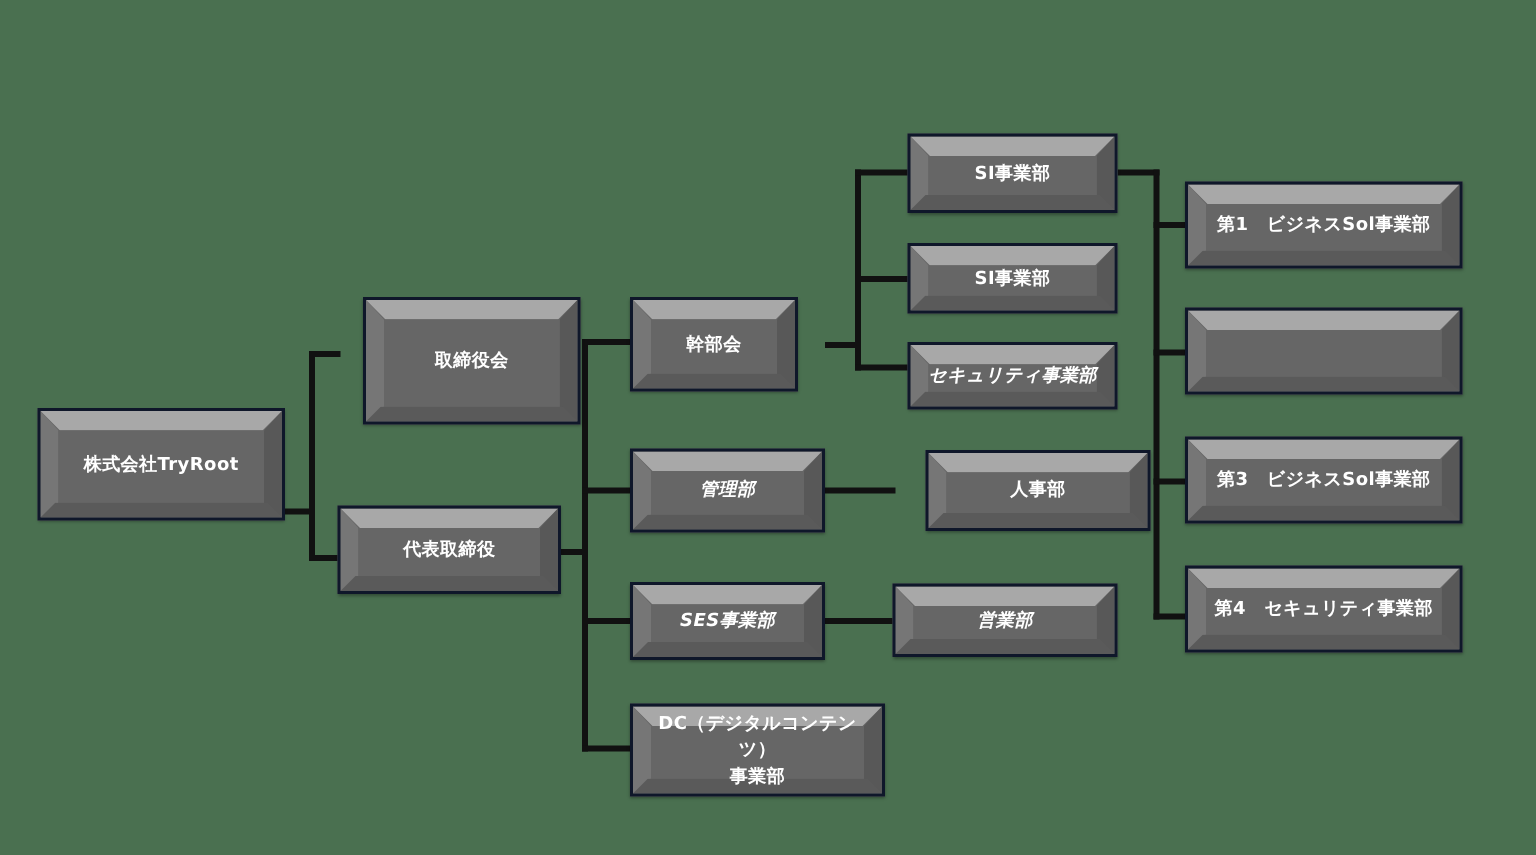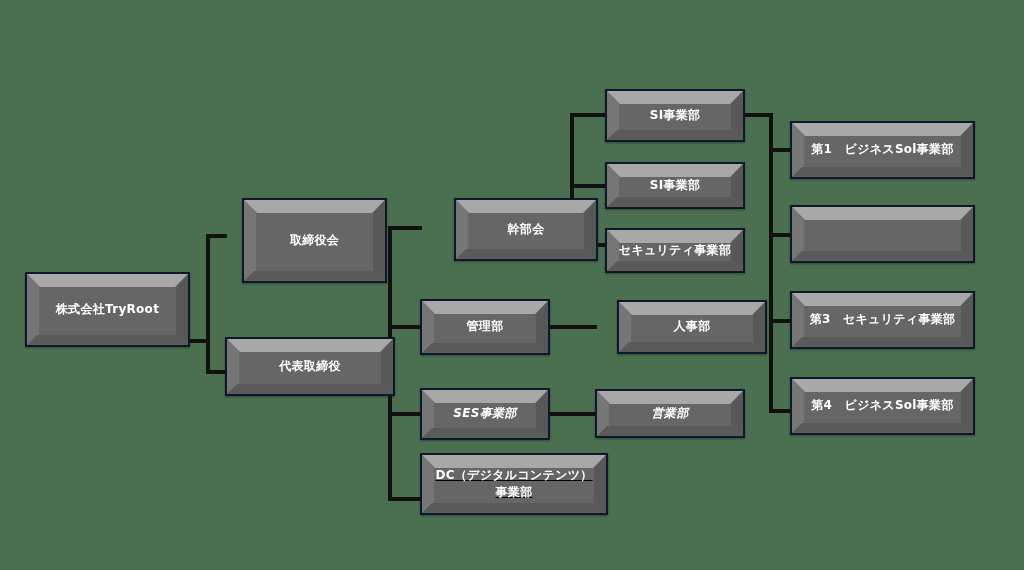--- a/index.html
+++ b/index.html
@@ -110,57 +110,57 @@
       <div class="node" style="left: 25px; top: 272px; width: 165px; height: 75px;">
         <span class="side-l"></span>
         <span class="side-r"></span>
         <span class="label">株式会社TryRoot</span>
       </div>
       <div class="node" style="left: 242px; top: 198px; width: 145px; height: 85px;">
         <span class="side-l"></span>
         <span class="side-r"></span>
         <span class="label">取締役会</span>
       </div>
-      <div class="node" style="left: 225px; top: 337px; width: 170px; height: 59px;">
+      <div class="node" style="left: 225px; top: 337px; width: 149px; height: 59px;">
         <span class="side-l"></span>
         <span class="side-r"></span>
         <span class="label">代表取締役</span>
       </div>
-      <div class="node" style="left: 420px; top: 198px; width: 144px; height: 63px; margin-left: 34px;">
+      <div class="node" style="left: 420px; top: 198px; width: 112px; height: 63px;">
         <span class="side-l"></span>
         <span class="side-r"></span>
         <span class="label">幹部会</span>
       </div>
-      <div class="node" style="left: 420px; top: 299px; width: 130px; height: 56px;">
+      <div class="node" style="left: 420px; top: 299px; width: 130px; height: 56px; font-style: italic;">
         <span class="side-l"></span>
         <span class="side-r"></span>
         <span class="label">管理部</span>
       </div>
       <div class="node" style="left: 420px; top: 388px; width: 130px; height: 52px; font-style: italic;">
         <span class="side-l"></span>
         <span class="side-r"></span>
         <span class="label">SES事業部</span>
       </div>
-      <div class="node" style="left: 420px; top: 453px; width: 188px; height: 62px; text-decoration: underline;">
+      <div class="node" style="left: 420px; top: 469px; width: 170px; height: 62px;">
         <span class="side-l"></span>
         <span class="side-r"></span>
         <span class="label">DC（デジタルコンテンツ）
 事業部</span>
       </div>
       <div class="node" style="left: 605px; top: 89px; width: 140px; height: 53px;">
         <span class="side-l"></span>
         <span class="side-r"></span>
         <span class="label">SI事業部</span>
       </div>
       <div class="node" style="left: 605px; top: 162px; width: 140px; height: 47px;">
         <span class="side-l"></span>
         <span class="side-r"></span>
         <span class="label">SI事業部</span>
       </div>
-      <div class="node" style="left: 605px; top: 228px; width: 140px; height: 45px;">
+      <div class="node" style="left: 605px; top: 228px; width: 140px; height: 45px; font-style: italic;">
         <span class="side-l"></span>
         <span class="side-r"></span>
         <span class="label">セキュリティ事業部</span>
       </div>
       <div class="node" style="left: 617px; top: 300px; width: 150px; height: 54px;">
         <span class="side-l"></span>
         <span class="side-r"></span>
         <span class="label">人事部</span>
       </div>
       <div class="node" style="left: 595px; top: 389px; width: 150px; height: 49px; font-style: italic;">
@@ -173,21 +173,21 @@
         <span class="side-r"></span>
         <span class="label">第1　ビジネスSol事業部</span>
       </div>
       <div class="node" style="left: 790px; top: 205px; width: 185px; height: 58px;">
         <span class="side-l"></span>
         <span class="side-r"></span>
       </div>
       <div class="node" style="left: 790px; top: 291px; width: 185px; height: 58px;">
         <span class="side-l"></span>
         <span class="side-r"></span>
-        <span class="label">第3　セキュリティ事業部</span>
+        <span class="label">第3　ビジネスSol事業部</span>
       </div>
       <div class="node" style="left: 790px; top: 377px; width: 185px; height: 58px;">
         <span class="side-l"></span>
         <span class="side-r"></span>
-        <span class="label">第4　ビジネスSol事業部</span>
+        <span class="label">第4　セキュリティ事業部</span>
       </div>
     </div>
 </div>
 
 </body></html>

